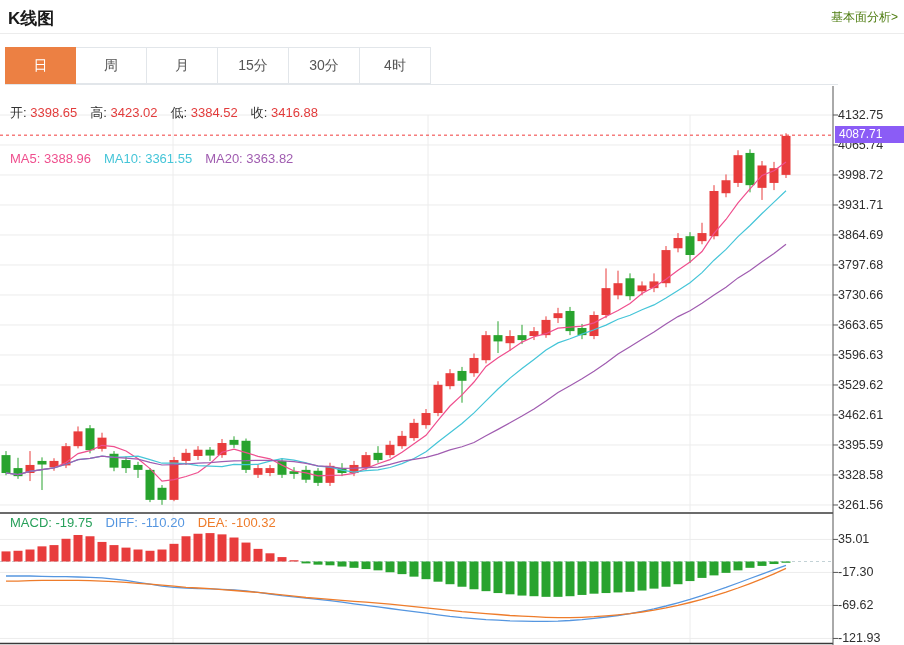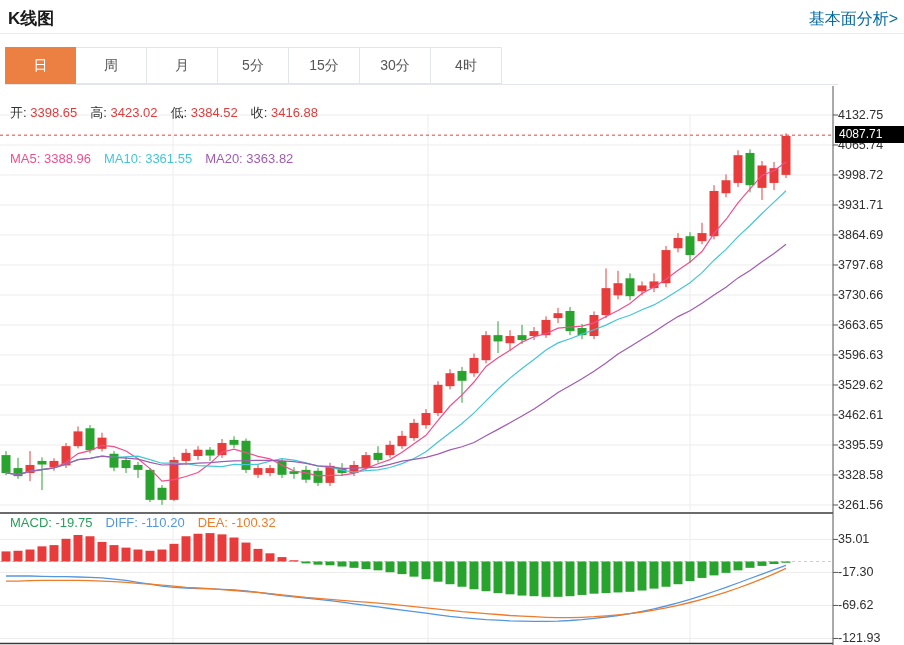--- a/index.html
+++ b/index.html
@@ -1,52 +1,51 @@
 <!DOCTYPE html>
 <html><head>
 <meta charset="utf-8">
 <style>
   html,body{margin:0;padding:0;background:#fff;width:904px;height:645px;overflow:hidden;
     font-family:"Liberation Sans","DejaVu Sans",sans-serif;}
   .app{position:absolute;left:0;top:0;width:904px;height:645px;background:#fff;}
   .hdr{position:absolute;left:0;top:0;width:904px;height:33px;border-bottom:1px solid #ececec;}
   .title{position:absolute;left:8px;top:7px;font-size:17px;font-weight:bold;color:#1a1a1a;}
-  .link{position:absolute;right:6px;top:9px;font-size:16px;color:#0369a1;cursor:pointer;text-decoration:none;}
+  .link{position:absolute;right:6px;top:9px;font-size:12px;color:#4d7c0f;cursor:pointer;text-decoration:none;}
   .tabbar{position:absolute;left:5px;top:47px;width:833px;height:37px;border-bottom:1px solid #e2e6ea;display:flex;}
   .tab{width:71px;height:37px;box-sizing:border-box;border:1px solid #e2e6ea;border-left:none;
     display:flex;align-items:center;justify-content:center;font-size:14px;color:#555;background:#fff;cursor:pointer;}
   .tab:first-child{border-left:1px solid #e2e6ea;}
   .tab.sel{background:#ec8043;border-color:#ec8043;color:#fff;}
   .readout{position:absolute;left:10px;font-size:13px;white-space:nowrap;z-index:3;}
   .readout .pair{margin-right:13px;}
   .readout .lb{color:#333;}
   #ohlc{top:88px;margin-top:16px;}
   #ma{top:104px;margin-top:47px;}
   #macdreadout{top:515px;text-align:right;}
   svg{position:absolute;left:0;}
   #main{top:86px;}
   #macd{top:512px;}
   #badge{position:absolute;left:835px;top:126px;width:69px;height:17px;box-sizing:border-box;
-    background:#000000;color:#fff;font-size:12px;line-height:17px;padding-left:4px;z-index:4;}
+    background:#8b5cf6;color:#fff;font-size:12px;line-height:17px;padding-left:4px;z-index:4;}
   text{font-size:12.5px;fill:#2e2e2e;}
 </style>
 </head>
 <body>
 
 <div class="app">
   <div class="hdr">
     <span class="title">K线图</span>
     <a class="link">基本面分析&gt;</a>
   </div>
 
   <div class="tabbar" id="tabbar">
       <div class="tab sel">日</div>
       <div class="tab">周</div>
       <div class="tab">月</div>
-      <div class="tab">5分</div>
       <div class="tab">15分</div>
       <div class="tab">30分</div>
       <div class="tab">4时</div>
     </div>
 
   <div class="readout" id="ohlc"><span class="pair"><span class="lb">开: </span><span style="color: rgb(226, 59, 59);">3398.65</span></span><span class="pair"><span class="lb">高: </span><span style="color: rgb(226, 59, 59);">3423.02</span></span><span class="pair"><span class="lb">低: </span><span style="color: rgb(226, 59, 59);">3384.52</span></span><span class="pair"><span class="lb">收: </span><span style="color: rgb(226, 59, 59);">3416.88</span></span></div>
   <div class="readout" id="ma"><span class="pair"><span class="lb" style="color: rgb(239, 79, 142);">MA5: </span><span style="color: rgb(239, 79, 142);">3388.96</span></span><span class="pair"><span class="lb" style="color: rgb(69, 197, 216);">MA10: </span><span style="color: rgb(69, 197, 216);">3361.55</span></span><span class="pair"><span class="lb" style="color: rgb(160, 92, 176);">MA20: </span><span style="color: rgb(160, 92, 176);">3363.82</span></span></div>
 
   <svg id="main" width="904" height="426">
       <line x1="0" y1="29" x2="833" y2="29" stroke="#ececec" stroke-width="1"></line>

